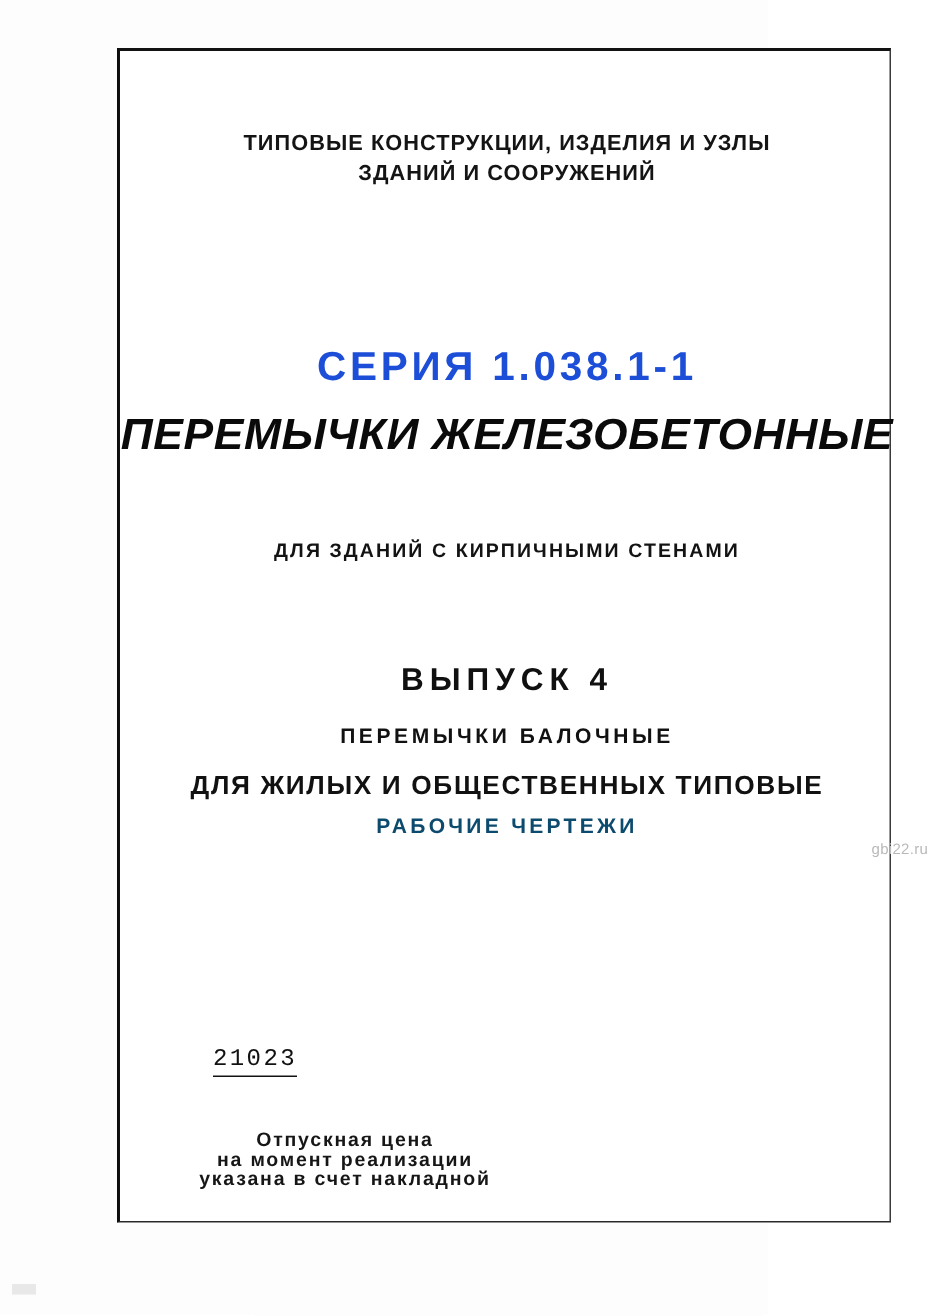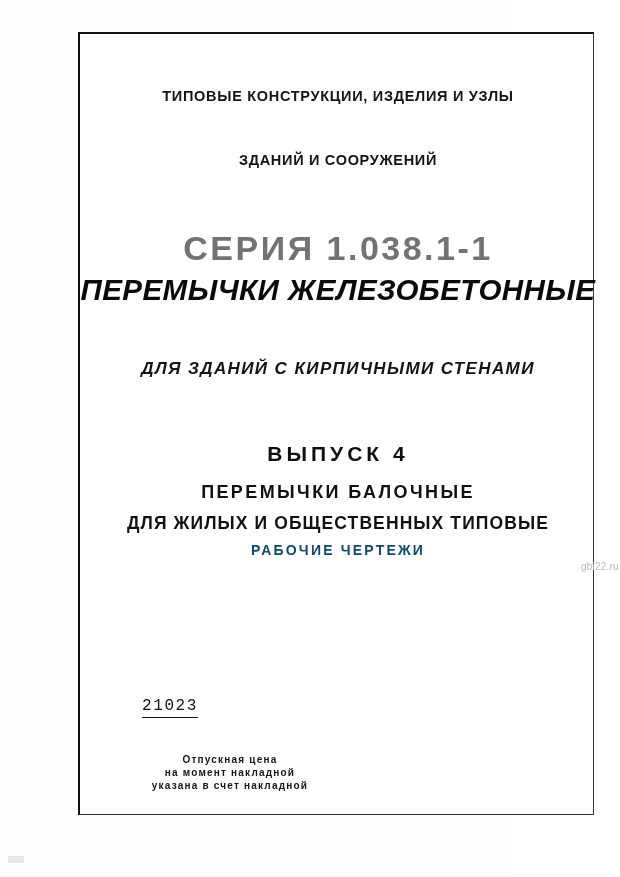--- a/index.html
+++ b/index.html
@@ -64,32 +64,32 @@
   .header-line1,
   .header-line2 {
     font-family: "Liberation Sans", sans-serif;
     font-weight: bold;
     font-size: 14.5px;
     letter-spacing: 0.7px;
     color: #141414;
     white-space: nowrap;
   }
   .header-line1 { position: absolute; left: 0; width: 516px; top: 54px; }
-  .header-line2 { position: absolute; left: 0; width: 516px; top: 74px; margin-top: 44px; }
+  .header-line2 { position: absolute; left: 0; width: 516px; top: 74px; }
 
   .series-title {
     position: absolute;
     left: 0;
     width: 516px;
     top: 195px;
     font-family: "Liberation Sans", sans-serif;
     font-weight: bold;
-    font-size: 34px;
+    font-size: 27px;
     letter-spacing: 2.5px;
-    color: #737373;
+    color: #1d4ed8;
     white-space: nowrap;
   }
 
   .main-title {
     position: absolute;
     left: 0;
     width: 516px;
     top: 240px;
     font-family: "Liberation Sans", sans-serif;
     font-weight: bold;
@@ -101,22 +101,21 @@
     transform: scaleX(1.02);
   }
 
   .subtitle {
     position: absolute;
     left: 0;
     width: 516px;
     top: 325px;
     font-family: "Liberation Sans", sans-serif;
     font-weight: bold;
-    font-style: italic;
-    font-size: 17px;
+    font-size: 13px;
     letter-spacing: 1.4px;
     color: #131313;
     white-space: nowrap;
   }
 
   .issue {
     position: absolute;
     left: 0;
     width: 516px;
     top: 408px;
@@ -128,21 +127,21 @@
     white-space: nowrap;
   }
 
   .issue-sub1 {
     position: absolute;
     left: 0;
     width: 516px;
     top: 448px;
     font-family: "Liberation Sans", sans-serif;
     font-weight: bold;
-    font-size: 18px;
+    font-size: 14px;
     letter-spacing: 2.4px;
     color: #111111;
     white-space: nowrap;
   }
 
   .issue-sub2 {
     position: absolute;
     left: 0;
     width: 516px;
     top: 479px;
@@ -182,21 +181,21 @@
     margin-left: 24px;
   }
 
   .stamp-note {
     position: absolute;
     left: 20px;
     top: 719px;
     width: 260px;
     text-align: center;
     font-family: "Liberation Sans", sans-serif;
-    font-size: 10px;
+    font-size: 13px;
     font-weight: bold;
     letter-spacing: 1.2px;
     line-height: 13px;
     color: #161616;
   }
 
   
   .watermark {
     position: absolute;
     left: 581px;
@@ -241,21 +240,21 @@
       <div class="issue-sub1">ПЕРЕМЫЧКИ   БАЛОЧНЫЕ</div>
 
       <div class="issue-sub2">ДЛЯ  ЖИЛЫХ И ОБЩЕСТВЕННЫХ ТИПОВЫЕ</div>
 
       <div class="issue-sub3">РАБОЧИЕ  ЧЕРТЕЖИ</div>
 
       <div class="stamp-number">21023</div>
 
       <div class="stamp-note">
         <div>Отпускная цена</div>
-        <div>на момент накладной</div>
+        <div>на момент реализации</div>
         <div>указана в счет накладной</div>
       </div>
 
     </div>
   </div>
 
   <div class="watermark">gbi22.ru</div>
 
   <div class="scan-artifact"></div>
 

